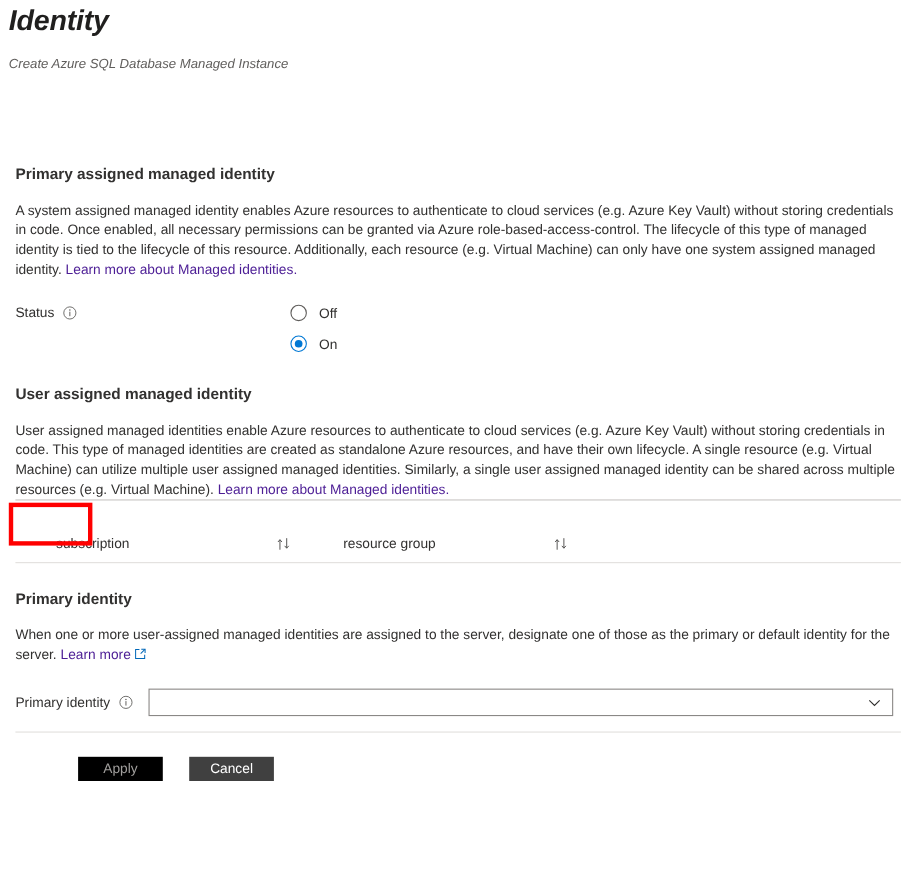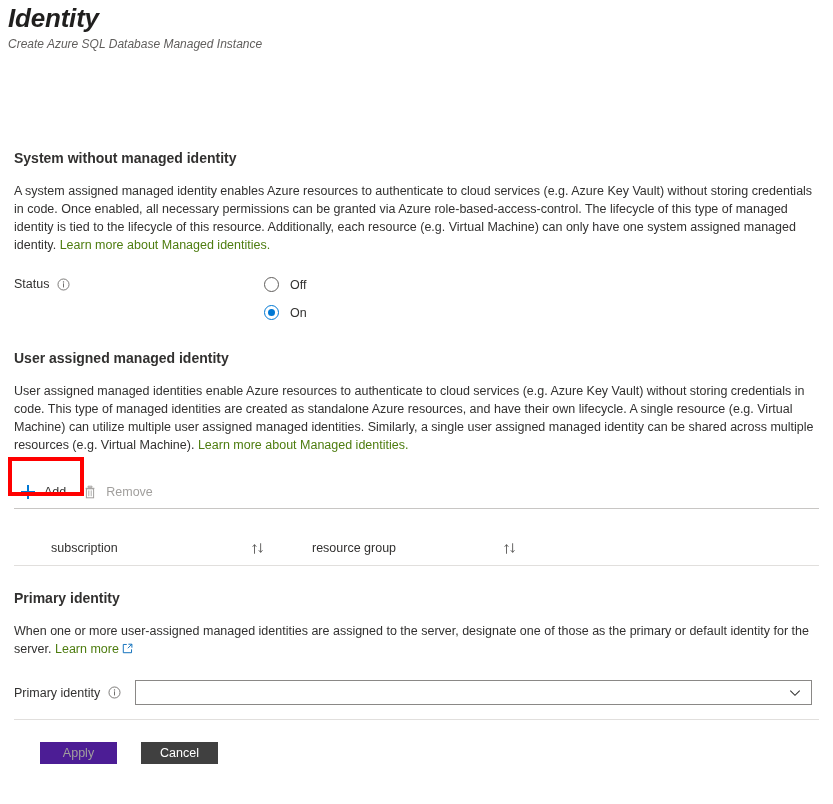--- a/index.html
+++ b/index.html
@@ -35,21 +35,21 @@
     font-weight: 600;
     color: #201f1e;
     line-height: 32px;
     letter-spacing: -0.2px;
     margin: 0;
   }
   .page-subtitle {
     font-size: 12px;
     color: #605e5c;
     line-height: 16px;
-    margin-top: 2px;
+    margin-top: 16px;
   }
 
   
   .content {
     position: absolute;
     left: 14px;
     top: 148px;
     width: 805px;
   }
 
@@ -61,21 +61,21 @@
   }
 
   .para {
     font-size: 12.5px;
     line-height: 18px;
     color: #323130;
     margin-top: 14px;
   }
 
   .link {
-    color: #4d7c0f;
+    color: #4c1d95;
     text-decoration: none;
     cursor: pointer;
   }
 
   .ext-icon {
     display: inline-block;
     width: 11px;
     height: 11px;
     vertical-align: -1px;
     margin-left: 3px;
@@ -303,43 +303,44 @@
     font-family: "Liberation Sans", sans-serif;
     border: none;
     display: inline-flex;
     align-items: center;
     justify-content: center;
     cursor: pointer;
     padding: 0 10px;
     box-sizing: border-box;
   }
   .btn-apply {
-    background: #4c1d95;
+    background: #000000;
     color: #a19f9d;
     cursor: default;
+    margin-left: 31px;
   }
   .btn-cancel {
     background: #404040;
     color: #ffffff;
     margin-left: 24px;
   }
 </style>
 </head>
 <body>
 
 <div class="page">
 
   <div class="header">
     <div class="page-title">Identity</div>
     <div class="page-subtitle">Create Azure SQL Database Managed Instance</div>
   </div>
 
   <div class="content">
 
-    <div class="section-head">System without managed identity</div>
+    <div class="section-head">Primary assigned managed identity</div>
     <div class="para"><span>A system assigned managed identity enables Azure resources to authenticate to cloud services (e.g. Azure Key Vault) without storing credentials in code. Once enabled, all necessary permissions can be granted via Azure role-based-access-control. The lifecycle of this type of managed identity is tied to the lifecycle of this resource. Additionally, each resource (e.g. Virtual Machine) can only have one system assigned managed identity. </span><a class="link">Learn more about Managed identities.</a></div>
 
     <div class="field-row">
       <div class="field-label">
         <span>Status</span>
         <span class="info-icon">
           <svg viewBox="0 0 16 16" width="13" height="13" aria-hidden="true">
             <circle cx="8" cy="8" r="6.8" fill="none" stroke="#605e5c" stroke-width="1"></circle>
             <circle cx="8" cy="4.8" r="0.85" fill="#605e5c"></circle>
             <rect x="7.45" y="6.6" width="1.1" height="5" fill="#605e5c"></rect>
@@ -354,38 +355,20 @@
         <div class="radio-opt">
           <span class="radio checked"></span>
           <span class="radio-label">On</span>
         </div>
       </div>
     </div>
 
     <div class="section-head" style="margin-top:18px">User assigned managed identity</div>
     <div class="para"><span>User assigned managed identities enable Azure resources to authenticate to cloud services (e.g. Azure Key Vault) without storing credentials in code. This type of managed identities are created as standalone Azure resources, and have their own lifecycle. A single resource (e.g. Virtual Machine) can utilize multiple user assigned managed identities. Similarly, a single user assigned managed identity can be shared across multiple resources (e.g. Virtual Machine). </span><a class="link">Learn more about Managed identities.</a></div>
 
-    <div class="cmdbar">
-      <div class="cmd-btn">
-        <span class="cmd-plus"></span>
-        <span>Add</span>
-      </div>
-      <div class="cmd-btn disabled">
-        <span class="cmd-trash">
-          <svg viewBox="0 0 16 16" width="16" height="16" aria-hidden="true">
-            <path d="M6 2.2h4v1.1H6z" fill="none" stroke="#a19f9d" stroke-width="0.9"></path>
-            <rect x="3.6" y="3.8" width="8.8" height="1" fill="#a19f9d"></rect>
-            <rect x="4.4" y="4.8" width="7.2" height="9" fill="none" stroke="#a19f9d" stroke-width="1"></rect>
-            <rect x="6.4" y="6.4" width="0.85" height="5.8" fill="#a19f9d"></rect>
-            <rect x="8.75" y="6.4" width="0.85" height="5.8" fill="#a19f9d"></rect>
-          </svg>
-        </span>
-        <span>Remove</span>
-      </div>
-    </div>
     <div class="divider"></div>
 
     <div class="tbl">
       <div class="tbl-head">
         <div class="th c3">
           <span>subscription</span>
           <span class="sort-ico">
             <svg viewBox="0 0 16 14" width="14" height="13" aria-hidden="true">
               <path d="M4 13V2.6M4 2.6L1.9 5M4 2.6L6.1 5" fill="none" stroke="#323130" stroke-width="1"></path>
               <path d="M11 1v10.4M11 11.4L8.9 9M11 11.4L13.1 9" fill="none" stroke="#323130" stroke-width="1"></path>

